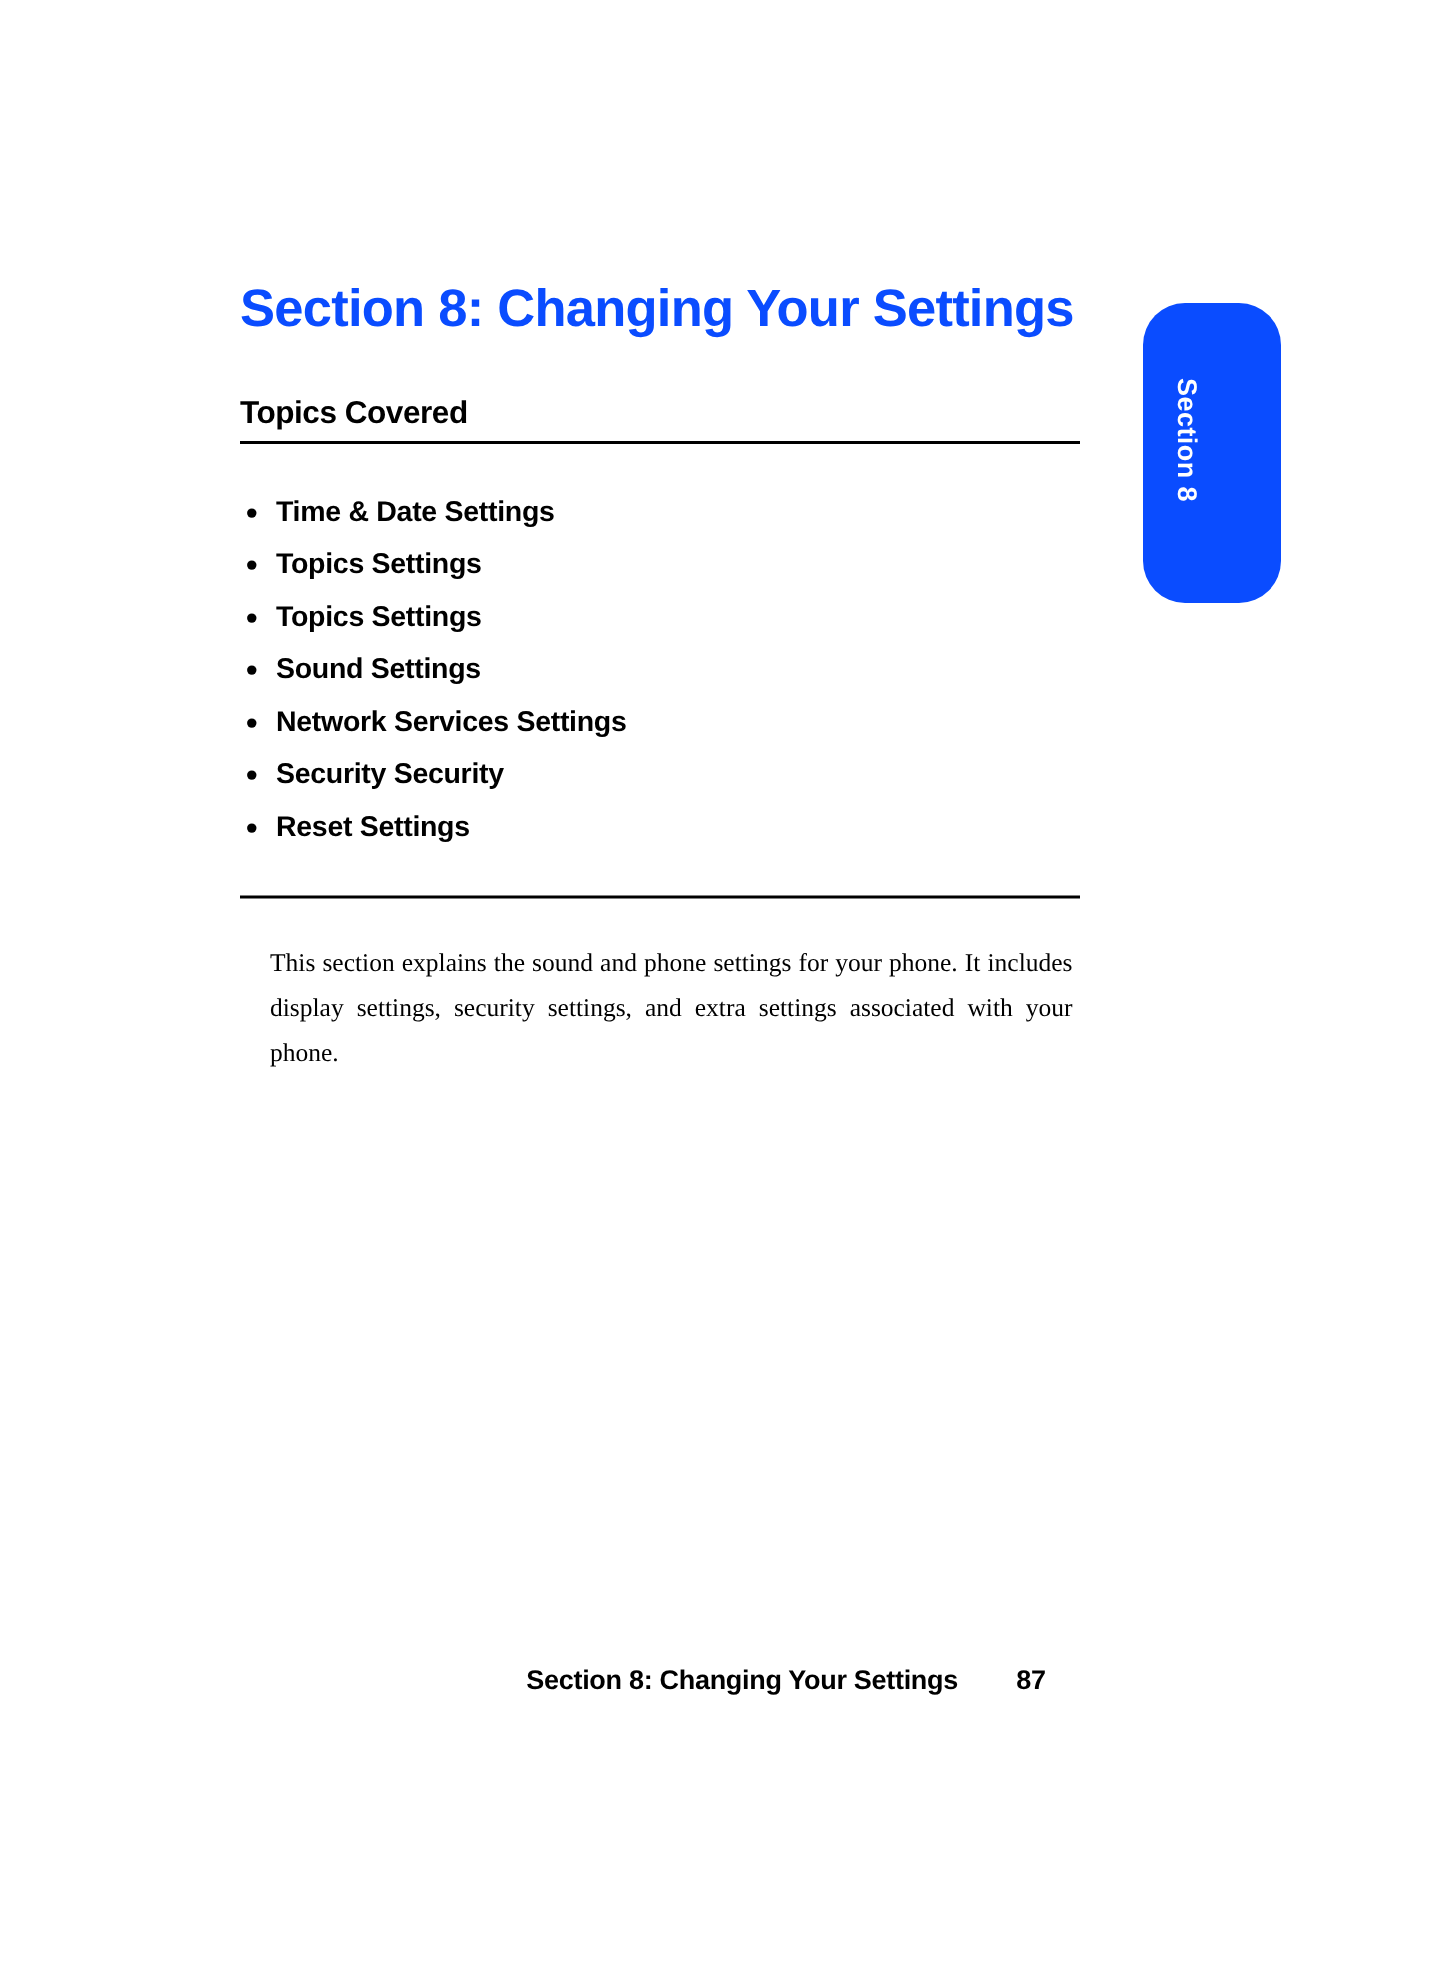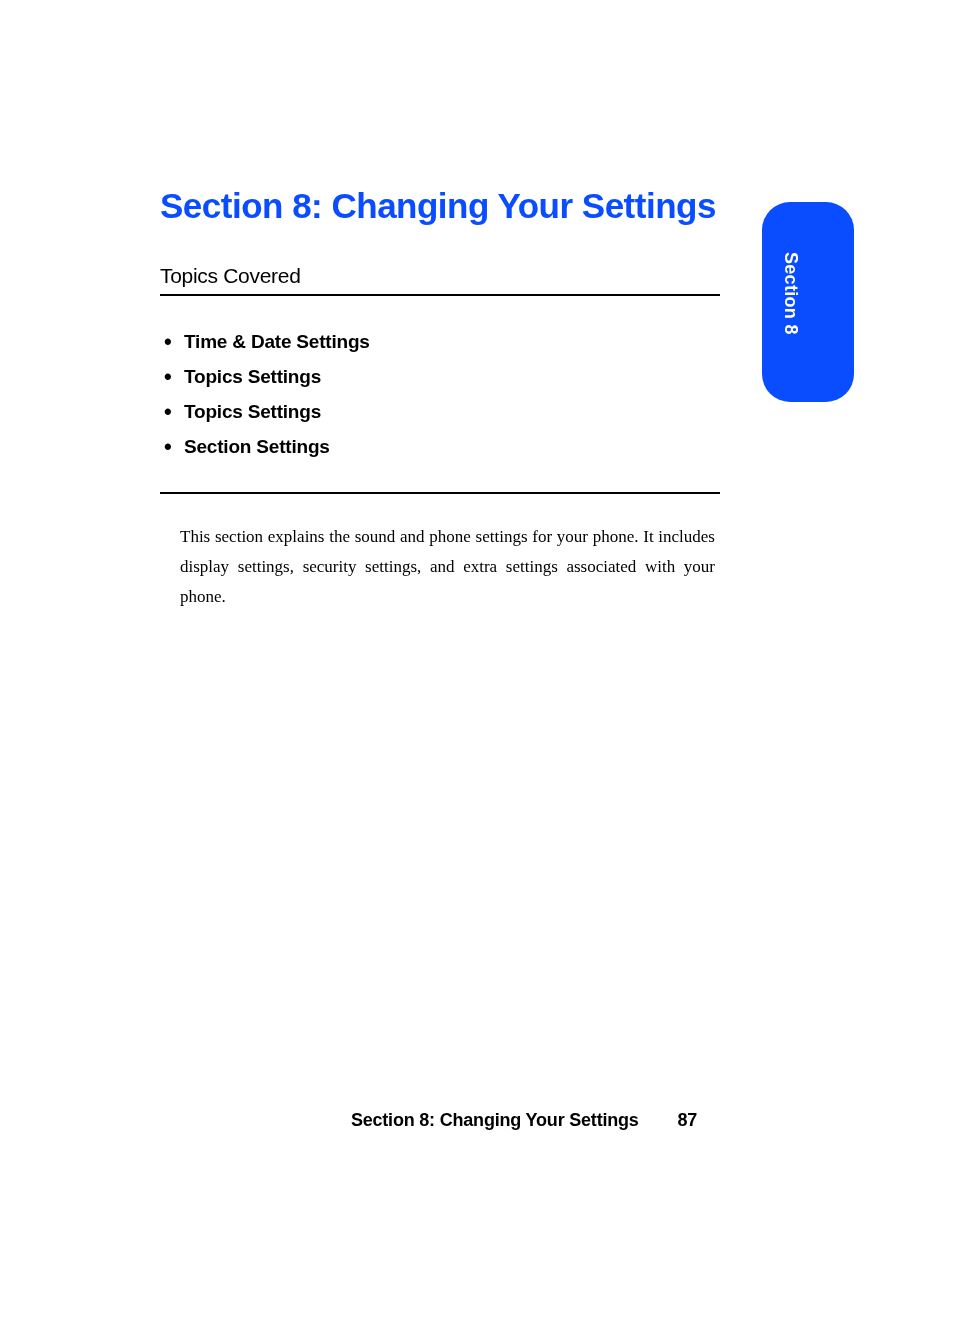--- a/index.html
+++ b/index.html
@@ -24,21 +24,21 @@
     font-size: 35px;
     color: #0a4cff;
     letter-spacing: -0.5px;
     margin: 0 0 38px 0;
     font-stretch: condensed;
   }
   .topics-block {
     margin-top: 0;
   }
   .topics-heading {
-    font-weight: 400;
+    font-weight: 700;
     font-size: 21px;
     margin: 0 0 6px 0;
     font-stretch: condensed;
     letter-spacing: -0.3px;
   }
   .hr-top {
     border: none;
     border-top: 2px solid #000;
     margin: 0 0 28px 0;
     width: 560px;
@@ -125,21 +125,24 @@
 <div class="content">
   <h1 class="section-title">Section 8: Changing Your Settings</h1>
 
   <div class="topics-block">
     <div class="topics-heading">Topics Covered</div>
     <hr class="hr-top">
     <ul class="topics-list">
       <li>Time &amp; Date Settings</li>
       <li>Topics Settings</li>
       <li>Topics Settings</li>
-      <li>Section Settings</li>
+      <li>Sound Settings</li>
+      <li>Network Services Settings</li>
+      <li>Security Security</li>
+      <li>Reset Settings</li>
     </ul>
     <hr class="hr-bottom">
   </div>
 
   <div class="body-text">This section explains the sound and phone settings for your phone. It includes display settings, security settings, and extra settings associated with your phone.</div>
 </div>
 
 <div class="side-tab">
   <span class="side-tab-label">Section 8</span>
 </div>

